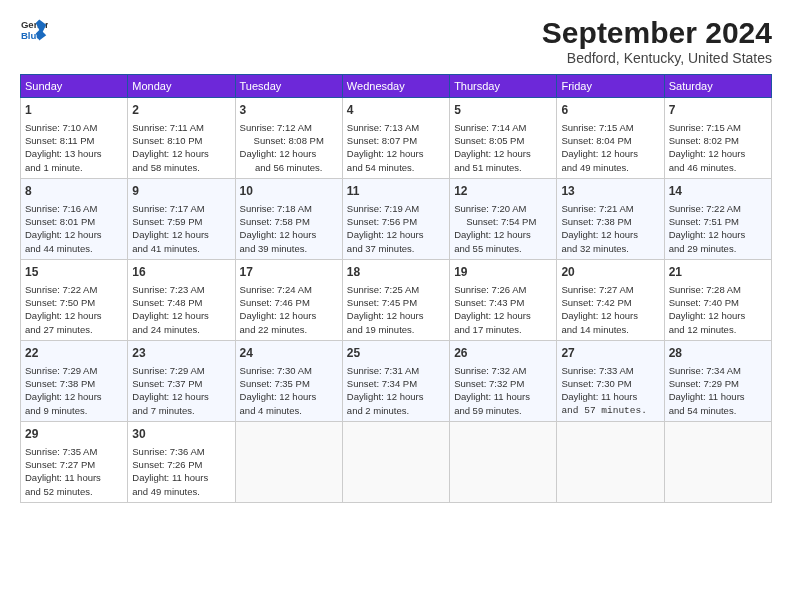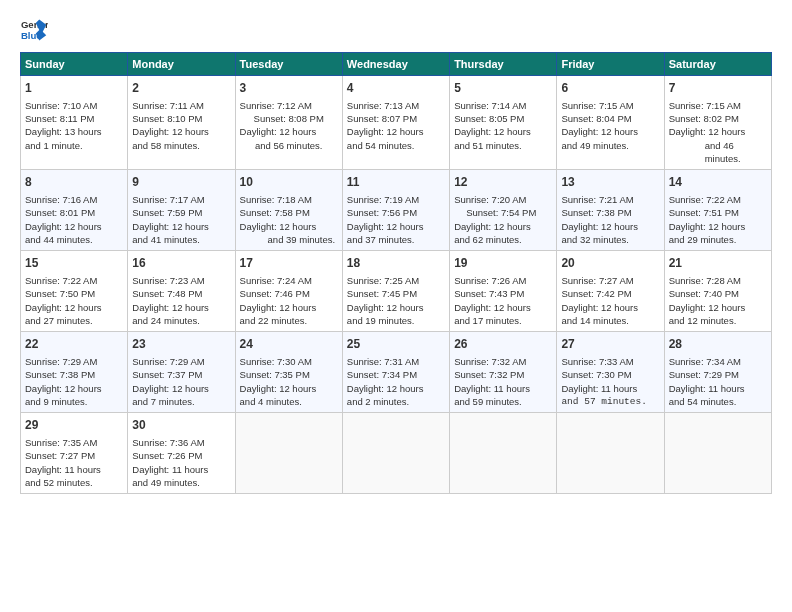--- a/index.html
+++ b/index.html
@@ -44,24 +44,24 @@
       font-weight: normal;
       color: #444;
     }
     .calendar {
       width: 100%;
       border-collapse: collapse;
       border: 1px solid #ccc;
       font-size: 10px;
     }
     .calendar thead tr th {
-      background: #0f766e;
+      background: #6d28d9;
       color: #fff;
       font-size: 11px;
-      font-weight: bold;
+      font-weight: normal;
       padding: 5px 4px;
       border: 1px solid #1e55a0;
       text-align: left;
     }
     .calendar tbody tr td {
       border: 1px solid #ccc;
       vertical-align: top;
       padding: 4px 4px;
       width: calc(100% / 7);
       height: 72px;
@@ -88,20 +88,24 @@
 
 <div class="page">
   <div class="header">
     <div class="logo">
       <svg class="logo-icon" viewBox="0 0 32 32" xmlns="http://www.w3.org/2000/svg">
         <text x="1" y="14" font-size="11" font-weight="bold" fill="#333" font-family="Arial">General</text>
         <text x="1" y="26" font-size="11" font-weight="bold" fill="#1a6abf" font-family="Arial">Blue</text>
         <polygon points="22,4 30,10 26,18 30,22 22,28 18,20 22,16 18,8" fill="#1a6abf"></polygon>
       </svg>
 
+    </div>
+    <div class="title-block">
+      <h1>September 2024</h1>
+      <h2>Bedford, Kentucky, United States</h2>
     </div>
   </div>
 
   <table class="calendar">
     <thead>
       <tr>
         <th>Sunday</th>
         <th>Monday</th>
         <th>Tuesday</th>
         <th>Wednesday</th>
@@ -152,21 +156,21 @@
             <span style="display: block;">Sunrise: 7:15 AM</span>
             <span style="display: block;">Sunset: 8:04 PM</span>
             <span style="display: block;">Daylight: 12 hours</span>
             <span style="display: block;">and 49 minutes.</span>
           </td>
           <td>
             <span class="day-num">7</span>
             <span style="display: block;">Sunrise: 7:15 AM</span>
             <span style="display: block;">Sunset: 8:02 PM</span>
             <span style="display: block;">Daylight: 12 hours</span>
-            <span style="display: block; margin-left: 36px;">and 46 minutes.</span>
+            <span style="display: block;">and 46 minutes.</span>
           </td>
         </tr>
         <tr>
           <td>
             <span class="day-num">8</span>
             <span style="display: block;">Sunrise: 7:16 AM</span>
             <span style="display: block;">Sunset: 8:01 PM</span>
             <span style="display: block;">Daylight: 12 hours</span>
             <span style="display: block;">and 44 minutes.</span>
           </td>
@@ -175,35 +179,35 @@
             <span style="display: block;">Sunrise: 7:17 AM</span>
             <span style="display: block;">Sunset: 7:59 PM</span>
             <span style="display: block;">Daylight: 12 hours</span>
             <span style="display: block;">and 41 minutes.</span>
           </td>
           <td>
             <span class="day-num">10</span>
             <span style="display: block;">Sunrise: 7:18 AM</span>
             <span style="display: block;">Sunset: 7:58 PM</span>
             <span style="display: block;">Daylight: 12 hours</span>
-            <span style="display: block; margin-left: 28px;">and 39 minutes.</span>
+            <span style="display: block;">and 39 minutes.</span>
           </td>
           <td>
             <span class="day-num">11</span>
             <span style="display: block;">Sunrise: 7:19 AM</span>
             <span style="display: block;">Sunset: 7:56 PM</span>
             <span style="display: block;">Daylight: 12 hours</span>
             <span style="display: block;">and 37 minutes.</span>
           </td>
           <td>
             <span class="day-num">12</span>
             <span style="display: block;">Sunrise: 7:20 AM</span>
             <span style="display: block; margin-left: 12px;">Sunset: 7:54 PM</span>
             <span style="display: block;">Daylight: 12 hours</span>
-            <span style="display: block;">and 62 minutes.</span>
+            <span style="display: block;">and 55 minutes.</span>
           </td>
           <td>
             <span class="day-num">13</span>
             <span style="display: block;">Sunrise: 7:21 AM</span>
             <span style="display: block;">Sunset: 7:38 PM</span>
             <span style="display: block;">Daylight: 12 hours</span>
             <span style="display: block;">and 32 minutes.</span>
           </td>
           <td>
             <span class="day-num">14</span>

